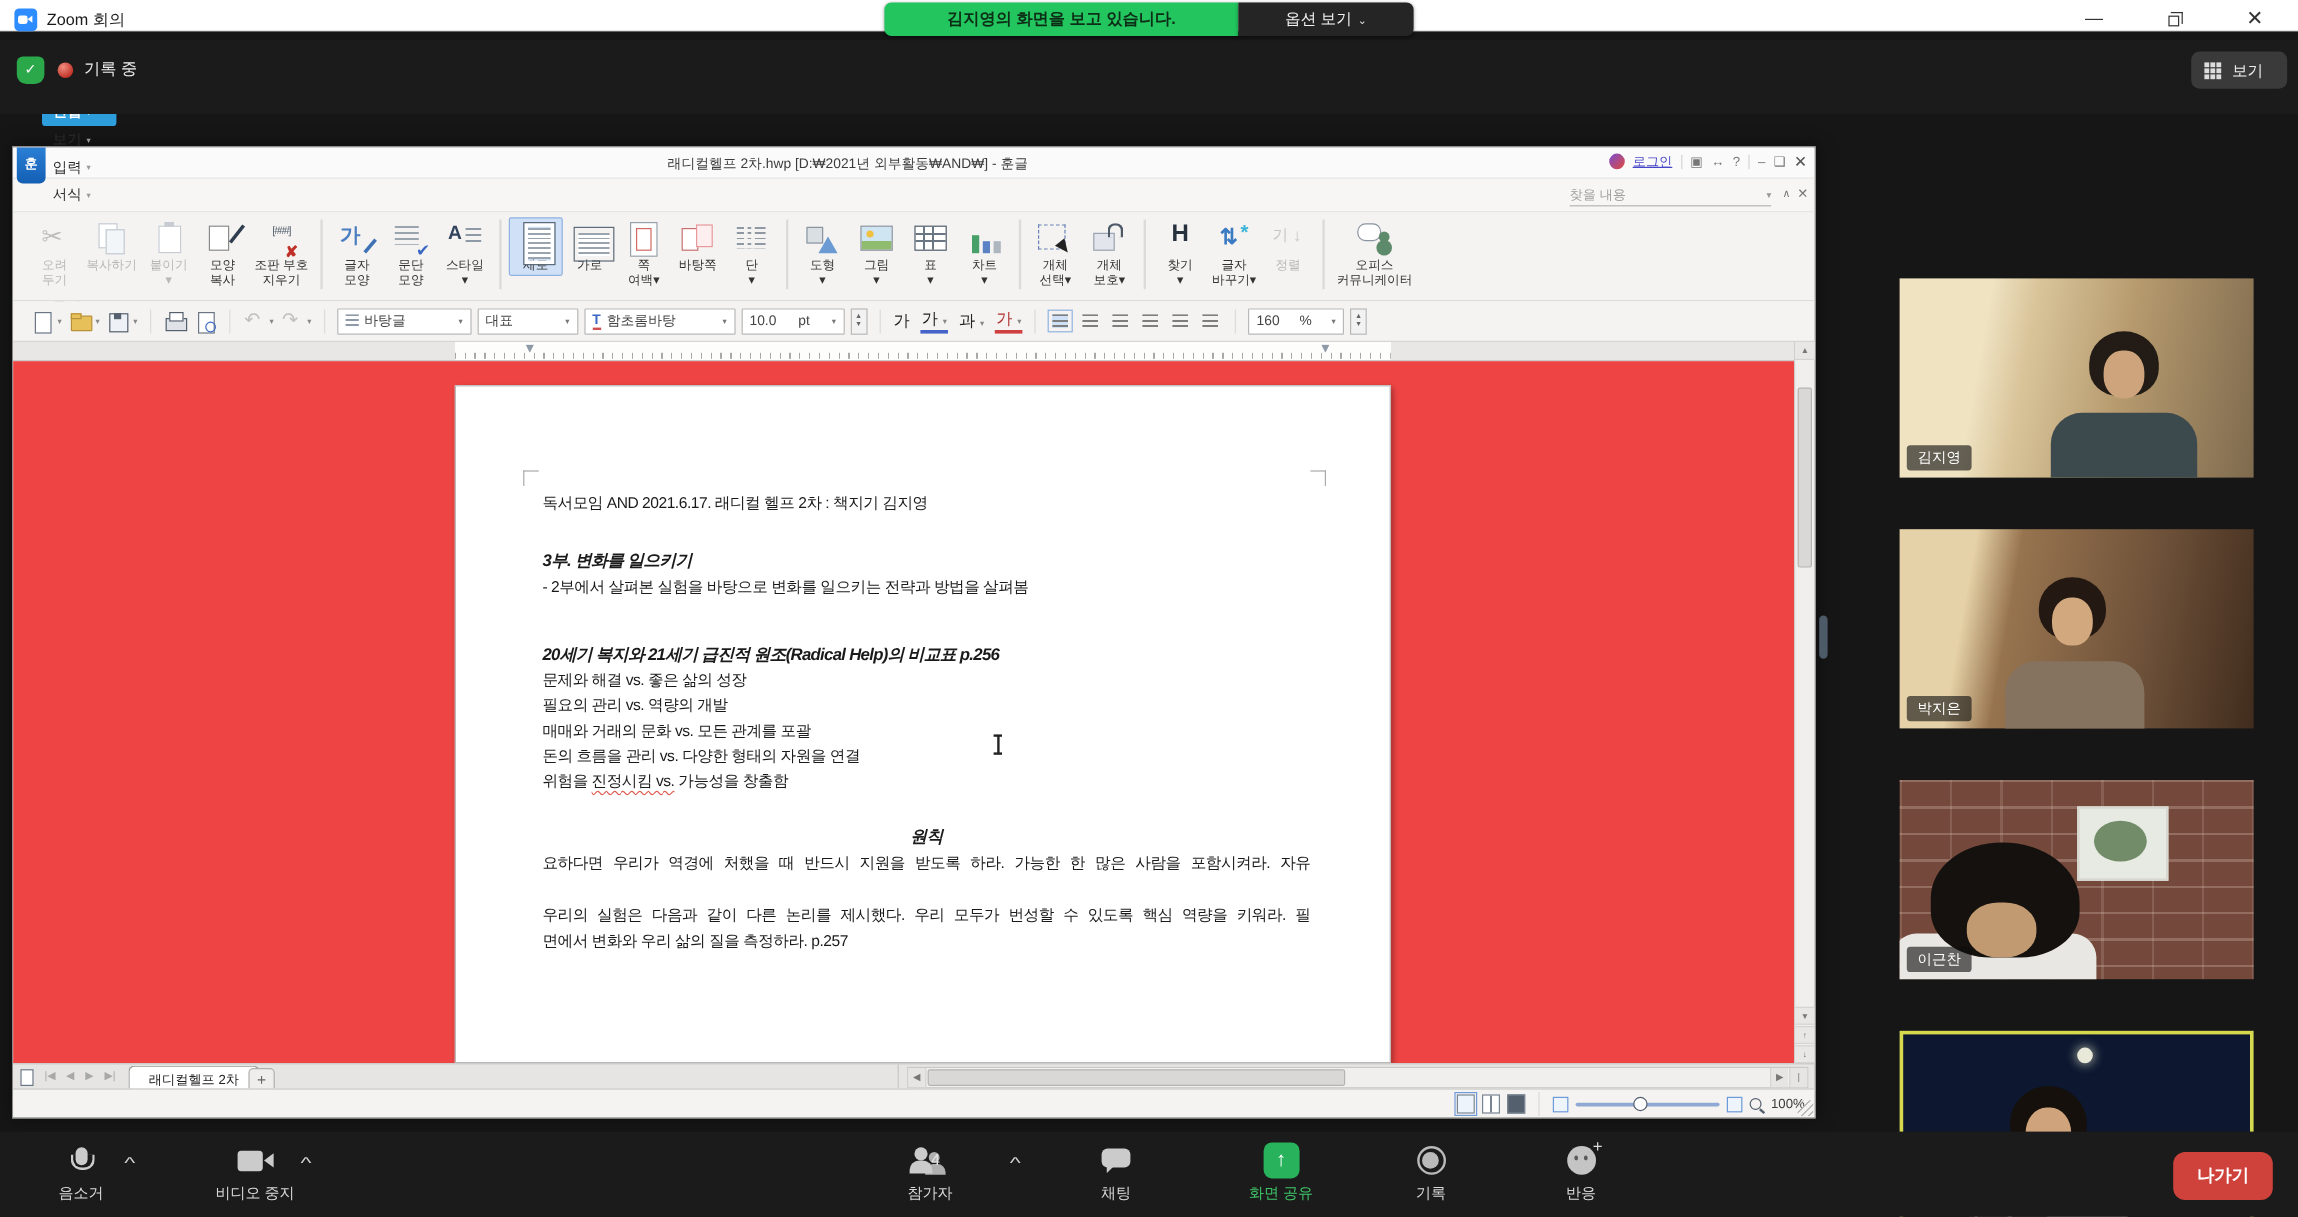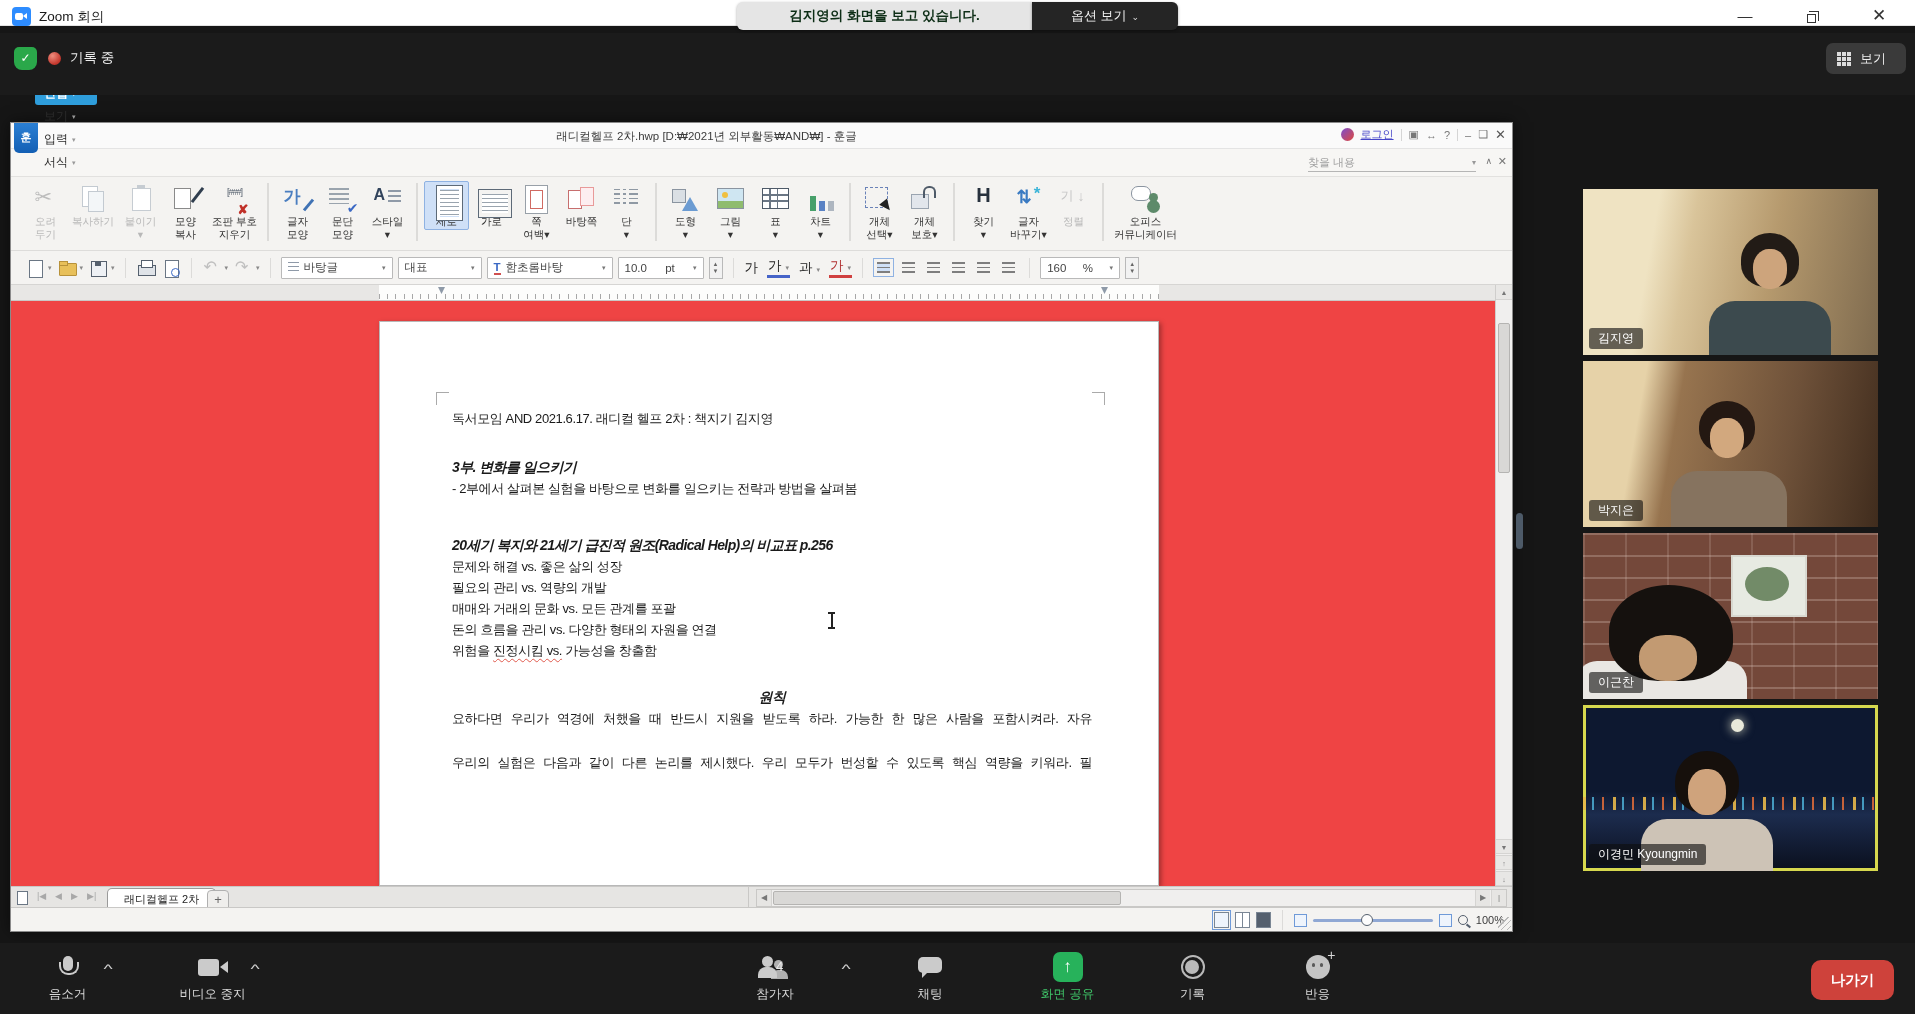--- a/index.html
+++ b/index.html
@@ -5,21 +5,21 @@
   *{margin:0;padding:0;box-sizing:border-box;font-family:"Liberation Sans",sans-serif;}
   html,body{width:1915px;height:1014px;overflow:hidden;background:#161616;}
   i,em,b{font-style:normal;}
 
   
   #titlebar{position:absolute;left:0;top:0;width:1915px;height:26px;background:#ffffff;border-bottom:1px solid #e3e3e3;z-index:50;}
   #zoom-logo{position:absolute;left:12px;top:7px;width:19px;height:19px;border-radius:4px;background:#2D8CFF;}
   #zoom-logo::before{content:"";position:absolute;left:3px;top:6px;width:8px;height:7px;border-radius:2px;background:#fff;}
   #zoom-logo::after{content:"";position:absolute;left:11px;top:6px;border-top:3.5px solid transparent;border-bottom:3.5px solid transparent;border-right:4px solid #fff;}
   #app-title{position:absolute;left:39px;top:8px;font-size:13.5px;color:#1a1a1a;}
-  #share-banner{position:absolute;left:737px;top:2px;width:295px;height:28px;background:#e5e5e5;border-radius:6px 0 0 6px;color:#0d2e16;font-size:13.5px;font-weight:bold;text-align:center;line-height:28px;box-shadow:0 1px 3px rgba(0,0,0,.35);}
+  #share-banner{position:absolute;left:737px;top:2px;width:295px;height:28px;background:#22c55e;border-radius:6px 0 0 6px;color:#0d2e16;font-size:13.5px;font-weight:bold;text-align:center;line-height:28px;box-shadow:0 1px 3px rgba(0,0,0,.35);}
   #options-btn{position:absolute;left:1032px;top:2px;width:146px;height:28px;background:#252525;border-radius:0 6px 6px 0;color:#f2f2f2;font-size:13px;text-align:center;line-height:28px;box-shadow:0 1px 3px rgba(0,0,0,.35);}
   #options-btn .chv{font-size:9px;color:#ddd;margin-left:5px;}
   .wctl{position:absolute;top:0;width:46px;height:32px;text-align:center;line-height:32px;color:#333;font-size:15px;}
   #win-min{left:1722px;}
   #win-restore{left:1788px;}
   #win-restore i{display:inline-block;width:9px;height:9px;border:1.2px solid #333;position:relative;top:2px;}
   #win-restore i::before{content:"";position:absolute;left:1px;top:-4px;width:9px;height:9px;border:1.2px solid #333;border-bottom:none;border-left:none;}
   #win-close{left:1856px;font-size:17px;}
 
   
@@ -202,21 +202,21 @@
   #zslider{width:120px;height:3px;background:#90a8d4;border-radius:2px;position:relative;}
   #zslider .knob{position:absolute;left:48px;top:-5px;width:12px;height:12px;border-radius:50%;background:#fdfdfd;border:1.4px solid #55606e;}
   .zend{width:13px;height:13px;border:1.3px solid #6f9ad8;background:#eef4fc;}
   #mag{width:10px;height:10px;border:1.8px solid #55606e;border-radius:50%;position:relative;margin-right:2px;}
   #mag::after{content:"";position:absolute;right:-4px;bottom:-3px;width:5px;height:1.8px;background:#55606e;transform:rotate(40deg);}
   #st-zoom{font-size:11px;color:#3c3c3c;}
   #grip{position:absolute;right:1px;bottom:1px;width:13px;height:13px;background:repeating-linear-gradient(135deg,transparent 0 3px,#b8b8b8 3px 4px);}
 
   
   #vids{position:absolute;left:1583px;top:94px;width:295px;}
-  .vid{position:relative;width:295px;height:166px;margin-bottom:6px;background:#222;overflow:hidden;}
+  .vid{position:relative;width:295px;height:166px;margin-bottom:6px;background:#222;overflow:hidden;margin-top:43px;}
   .vid .tag{position:absolute;left:6px;bottom:6px;background:rgba(15,15,15,.62);color:#fff;font-size:12px;padding:2px 9px;border-radius:3px;z-index:4;}
   .vid i{position:absolute;display:block;}
   .vid .hair{z-index:2;}.vid .face{z-index:3;}.vid .torso{z-index:1;}
   .p1{background:linear-gradient(100deg,#efe3c2 0 24%,#d9c49a 36%,#b69a6e 62%,#7e6a4e 100%);}
   .p1 .hair{left:158px;top:44px;width:58px;height:54px;border-radius:50% 50% 42% 42%;background:#221b16;}
   .p1 .face{left:170px;top:60px;width:34px;height:40px;border-radius:46%;background:#cda47c;}
   .p1 .torso{left:126px;top:112px;width:122px;height:56px;border-radius:26px 26px 0 0;background:#3c4a4e;}
   .p2{background:linear-gradient(100deg,#e6d2a8 0 20%,#97744f 32%,#6e5139 68%,#402c1d 100%);}
   .p2 .hair{left:116px;top:40px;width:56px;height:52px;border-radius:50% 50% 45% 45%;background:#241812;}
   .p2 .face{left:127px;top:57px;width:34px;height:40px;border-radius:46%;background:#d2a87e;}
@@ -640,20 +640,21 @@
             <div class="dl"><span>- 2부에서 살펴본 실험을 바탕으로 변화를 일으키는 전략과 방법을 살펴봄</span></div>
             <div class="dl b m36"><span>20세기 복지와 21세기 급진적 원조(Radical Help)의 비교표 p.256</span></div>
             <div class="dl"><span>문제와 해결 vs. 좋은 삶의 성장</span></div>
             <div class="dl"><span>필요의 관리 vs. 역량의 개발</span></div>
             <div class="dl"><span>매매와 거래의 문화 vs. 모든 관계를 포괄</span></div>
             <div class="dl"><span>돈의 흐름을 관리 vs. 다양한 형태의 자원을 연결</span></div>
             <div class="dl"><span>위험을 </span><span class="sq">진정시킴 vs.</span><span> 가능성을 창출함</span></div>
             <div class="dl b ctr m26"><span>원칙</span></div>
             <div class="dl j"><span>요하다면 우리가 역경에 처했을 때 반드시 지원을 받도록 하라. 가능한 한 많은 사람을 포함시켜라. 자유</span></div>
             <div class="dl j m23"><span>우리의 실험은 다음과 같이 다른 논리를 제시했다. 우리 모두가 번성할 수 있도록 핵심 역량을 키워라. 필</span></div>
+            <div class="dl"><span>면에서 변화와 우리 삶의 질을 측정하라. p.257</span></div>
           </div>
       </div>
       <div id="ibeam"></div>
     </div>
 
     <div id="vsb">
       <div class="sbtn" style="top:0;">▲</div>
       <div class="thumb"></div>
       <div class="sbtn" style="bottom:32px;border-top:1px solid #d5d4d2;">▼</div>
       <div class="sbtn" style="bottom:16px;border-top:1px solid #d5d4d2;">↑</div>

